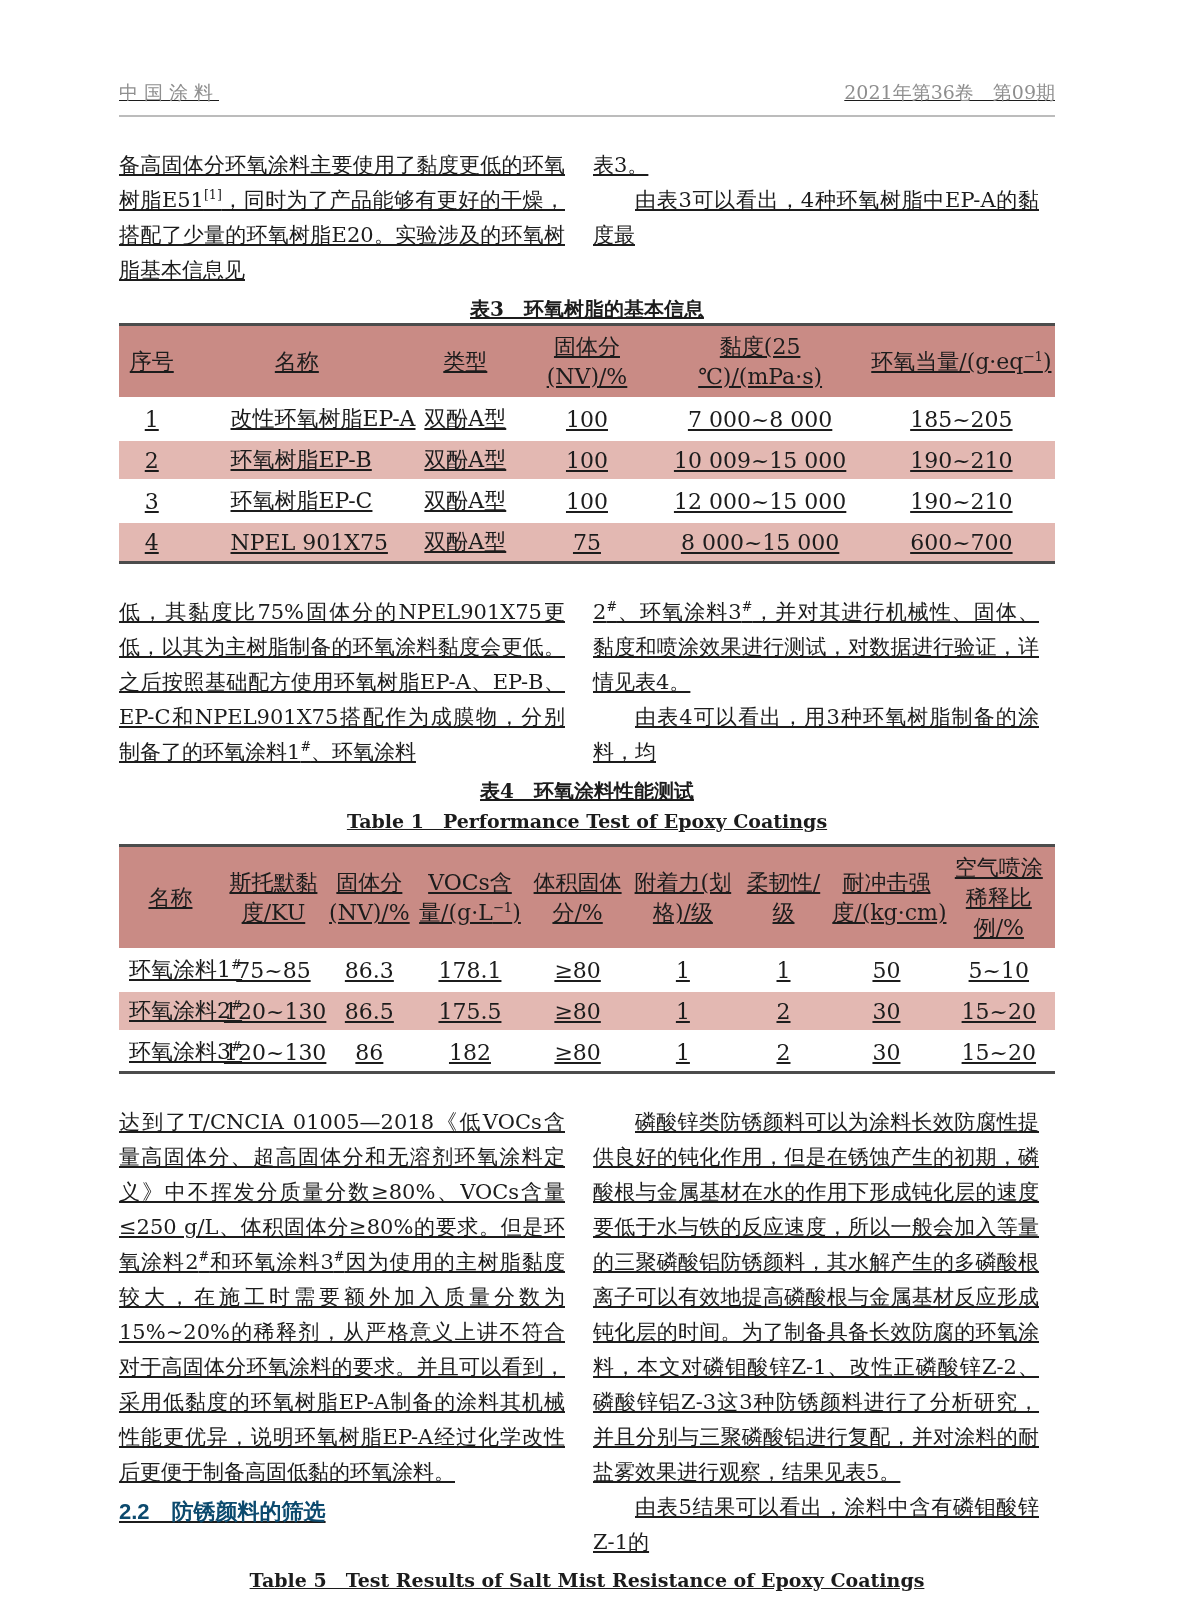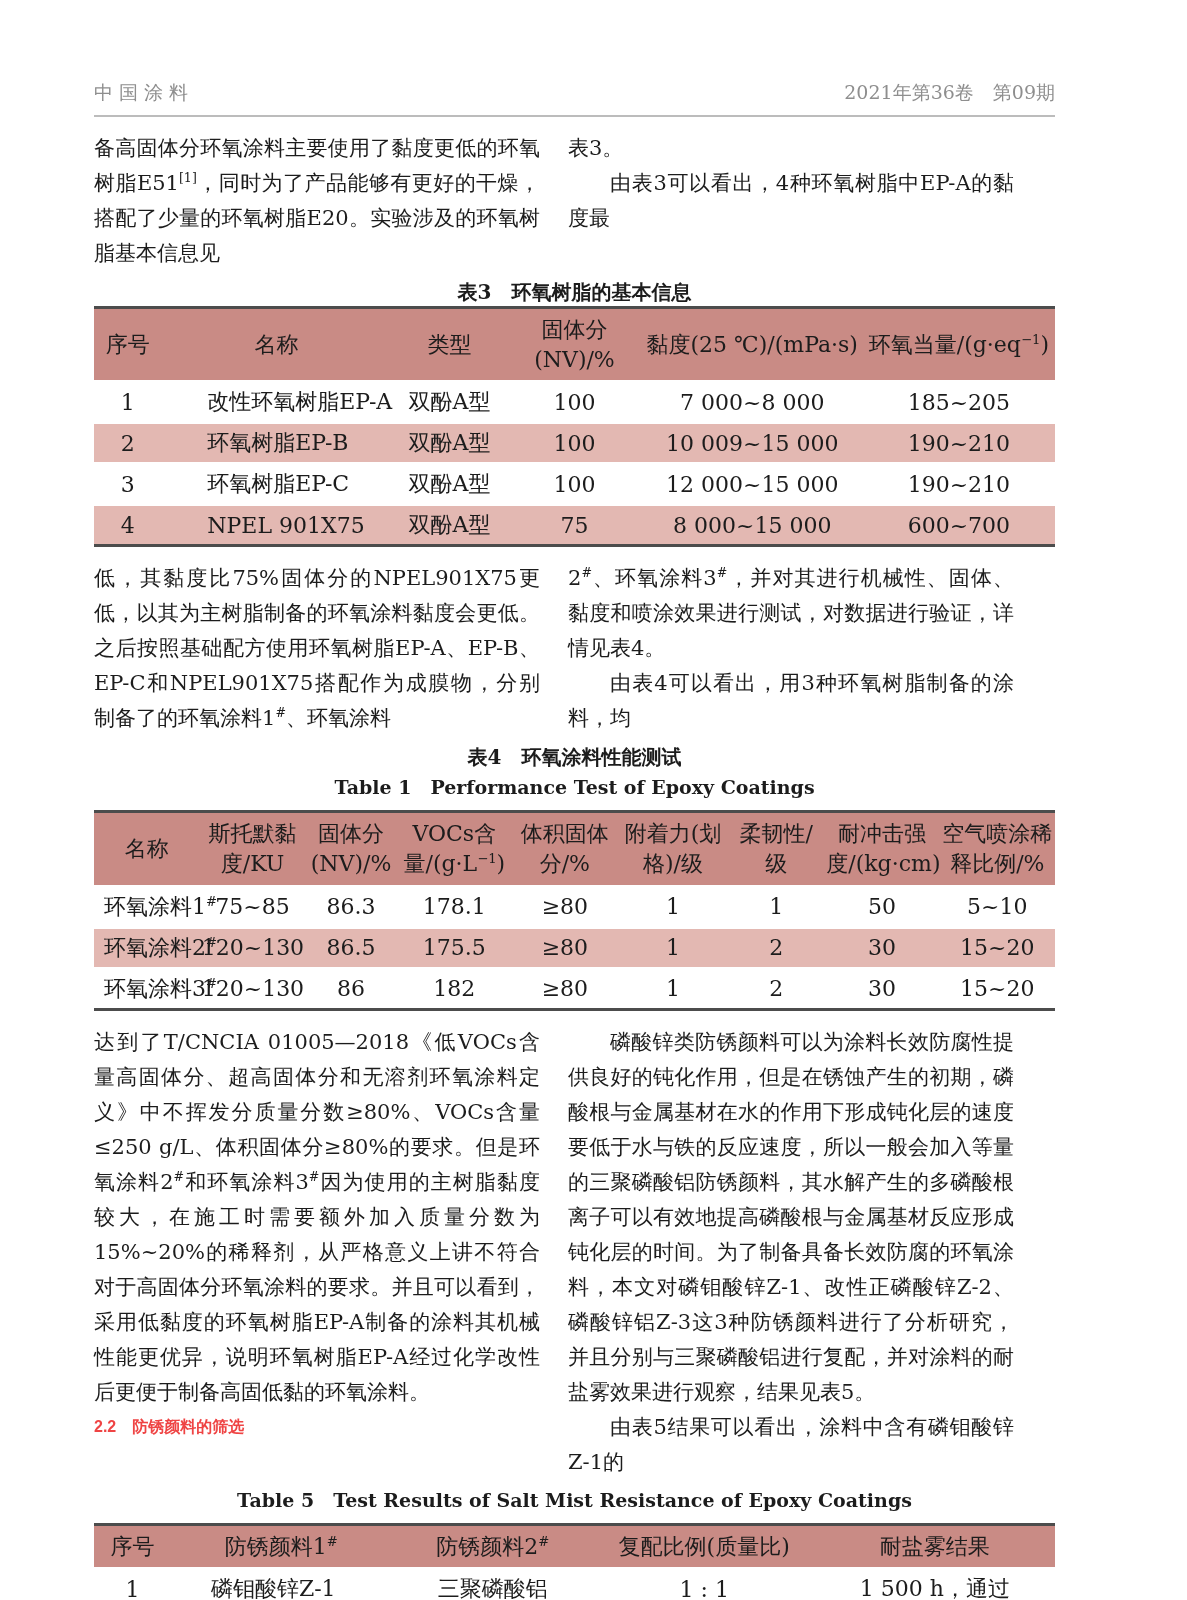--- a/index.html
+++ b/index.html
@@ -1,47 +1,47 @@
 <!DOCTYPE html>
 <html><head>
 <meta charset="utf-8">
 <style>
   html,body { margin:0; padding:0; background:#ffffff; }
   .page {
     position:relative; width:1187px; height:1600px; box-sizing:border-box;
-    margin:0 auto; padding:80px 132px 0 94px; background:#ffffff;
-    font-family:"DejaVu Serif","Liberation Serif",serif; color:#1c1c1c; overflow:hidden;
+    margin:0 auto; padding:80px 132px 0 119px; background:#ffffff;
+    font-family:"DejaVu Serif","Liberation Serif",serif; color:#1c1c1c; overflow:hidden;text-decoration:underline;
   }
   
   .page-header { display:flex; justify-content:space-between; align-items:flex-end;
     color:#8e8e8e; font-size:19px; padding-bottom:9px; border-bottom:2px solid #bcbcbc; }
   .journal-name { letter-spacing:6px; }
   
-  .twocol { display:flex; gap:28px; margin-top:14px; }
+  .twocol { display:flex; gap:28px; margin-top:31px; }
   .col { width:446px; }
   p.para { margin:0; font-size:21px; line-height:35px; text-align:justify; }
   .ind { text-indent:2em; }
   sup { font-size:60%; vertical-align:super; line-height:0; }
   
   .tbl-block { margin-top:8px; }
   .tbl-title-cn { text-align:center; font-weight:bold; font-size:20px; margin-top:6px; }
   .tbl-title-en { text-align:center; font-weight:bold; font-size:19px; margin-top:4px; margin-bottom:9px; }
   table.tbl { width:100%; border-collapse:collapse; border-top:3px solid #4c4c4c;
     border-bottom:3px solid #4c4c4c; font-size:22px; table-layout:fixed; }
   .tbl th { background:#c98b85; font-weight:normal; padding:6px 2px;
     border-bottom:3px solid #ffffff; line-height:1.35; }
   .tbl td { text-align:center; padding:4px 2px; border-bottom:3px solid #ffffff; white-space:nowrap; }
   .tbl tbody tr:nth-child(even) td { background:#e3b8b2; }
   .tbl tbody tr:last-child td { border-bottom:none; }
   #table3 td:nth-child(2) { text-align:left; padding-left:46px; }
   #table4 td:nth-child(1) { text-align:left; padding-left:10px; }
   #table5 td:nth-child(2) { text-align:left; padding-left:40px; }
   
   .sec-heading { font-family:"Liberation Sans","DejaVu Sans",sans-serif; font-weight:bold;
-    font-size:16px; color:#ef4444; margin-top:7px; }
+    font-size:22px; color:#0c4a6e; margin-top:7px; }
 </style>
 </head>
 <body>
 
 <div class="page">
 
   <header class="page-header">
     <span class="journal-name">中国涂料</span>
     <span>2021年第36卷　第09期</span>
   </header>

